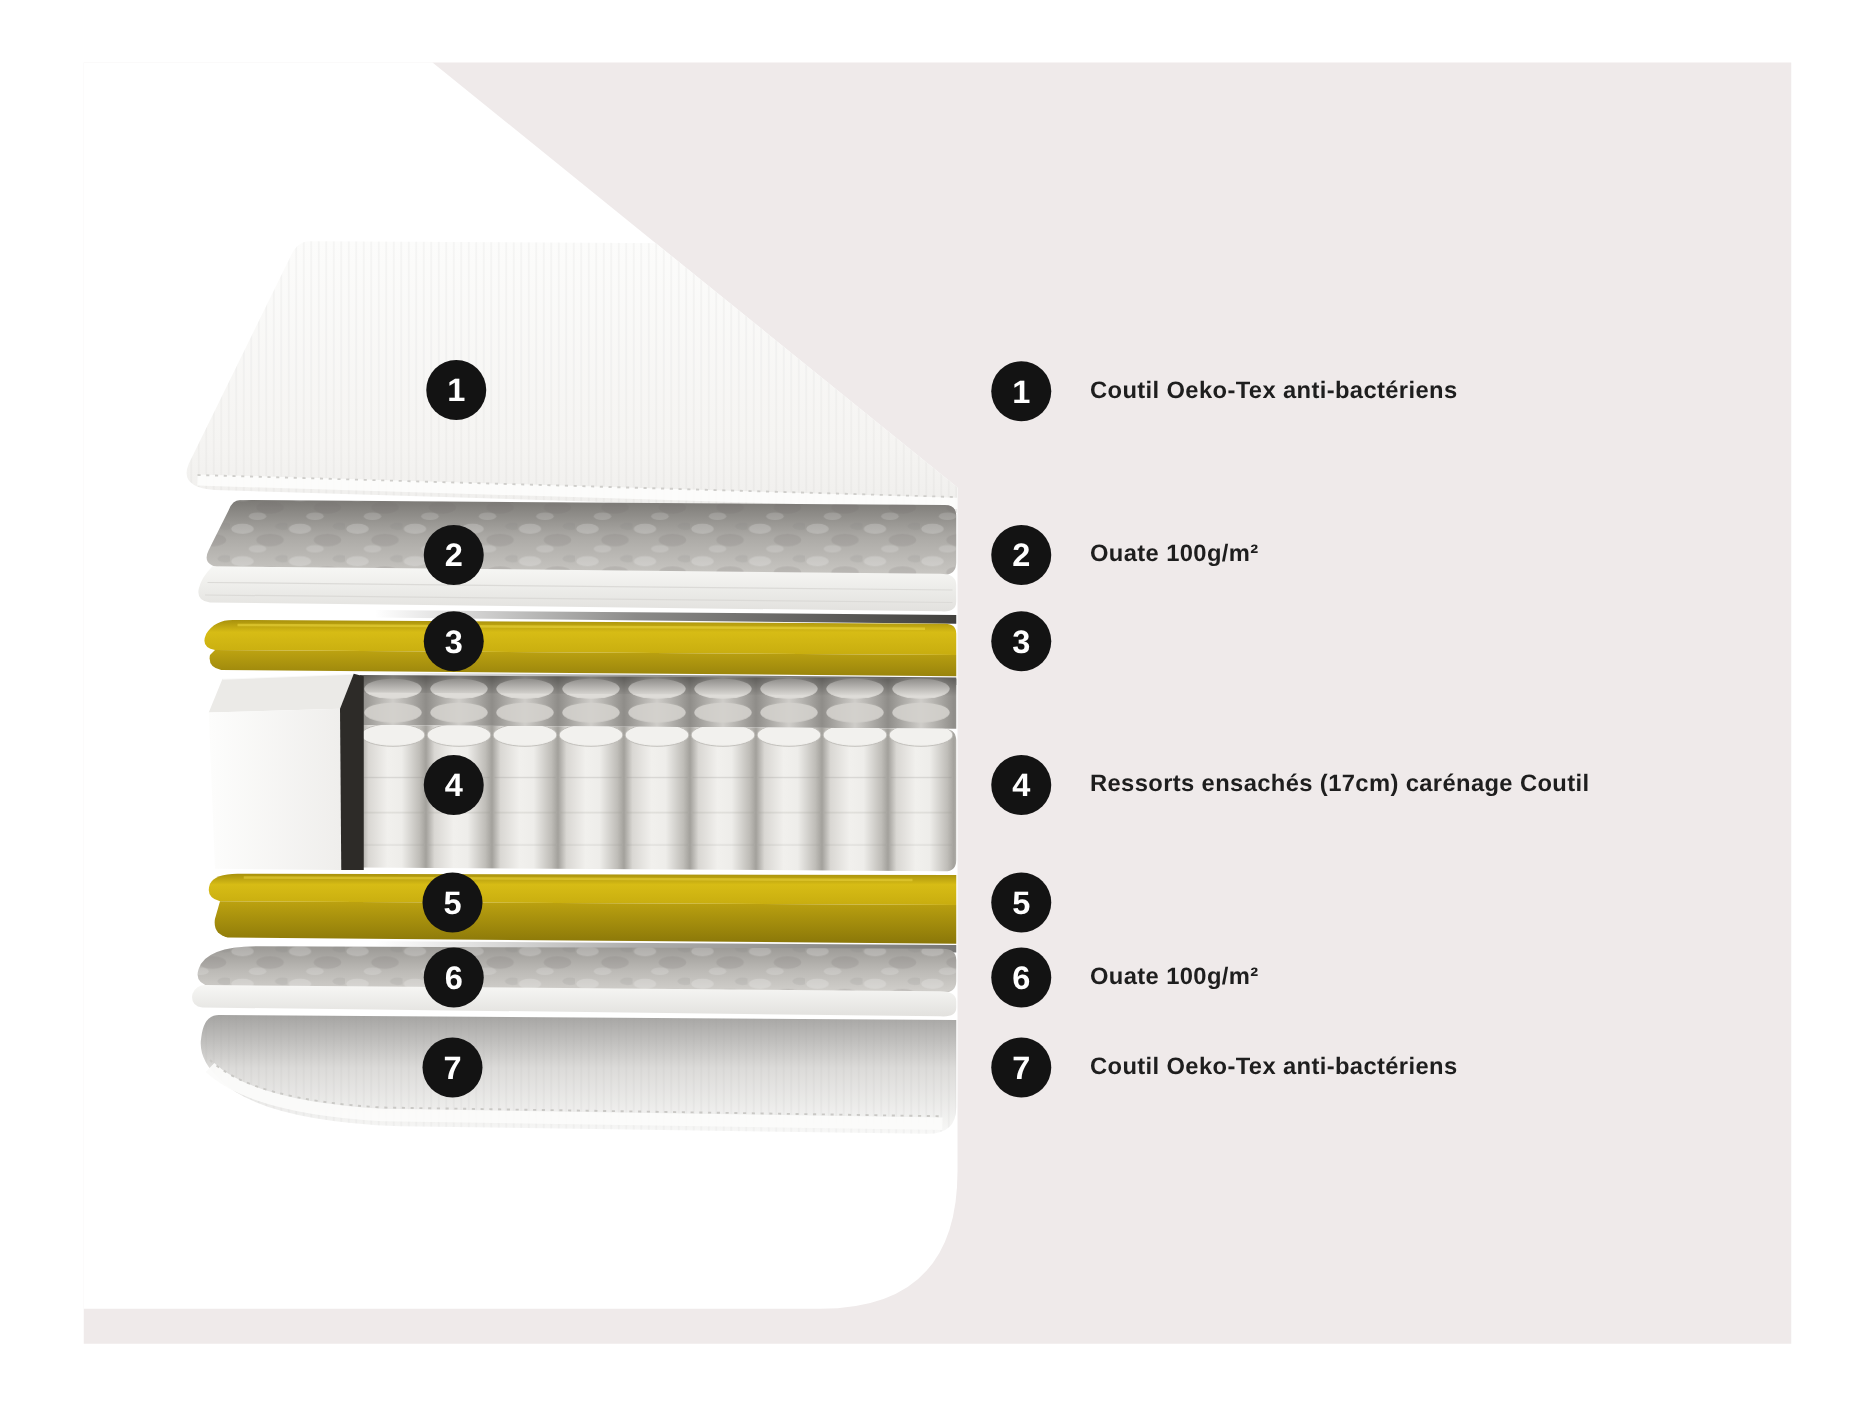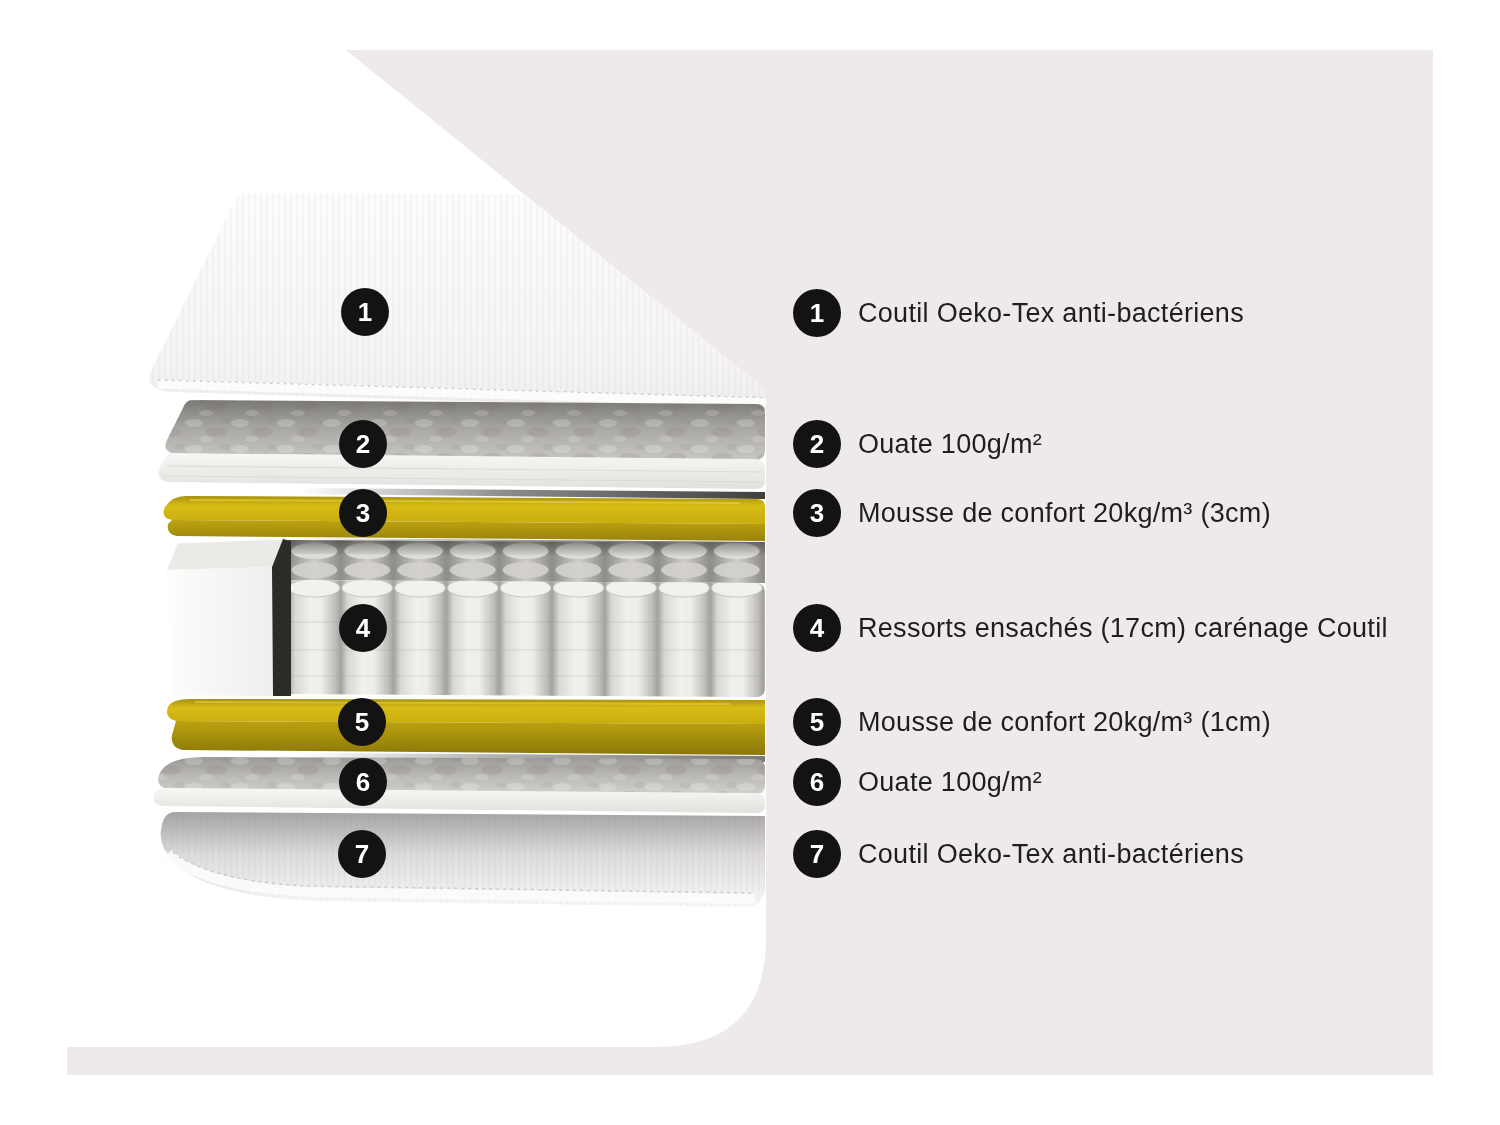--- a/index.html
+++ b/index.html
@@ -33,23 +33,23 @@
     position:static;
     transform:none;
     flex:0 0 auto;
     width:48px;height:48px;
     border-radius:50%;
     background:#131313;color:#ffffff;
     display:flex;align-items:center;justify-content:center;
     font-size:26px;font-weight:700;line-height:1;
   }
   .legend-label{
-    margin-left:17px;
-    font-size:27px;
-    font-weight:400;
+    margin-left:31px;
+    font-size:19px;
+    font-weight:700;
     color:#1e1e1e;
     letter-spacing:.3px;
   }
 </style>
 </head>
 <body>
 
 <div class="stage">
 
   <svg class="art" viewBox="0 0 1500 1125" xmlns="http://www.w3.org/2000/svg">
@@ -229,29 +229,27 @@
     <div class="legend-row" style="top:313px">
       <div class="badge-inline">1</div>
       <div class="legend-label">Coutil Oeko-Tex anti-bactériens</div>
     </div>
     <div class="legend-row" style="top:444px">
       <div class="badge-inline">2</div>
       <div class="legend-label">Ouate 100g/m²</div>
     </div>
     <div class="legend-row" style="top:513px">
       <div class="badge-inline">3</div>
-      <div class="legend-label">Mousse de confort 20kg/m³ (3cm)</div>
     </div>
     <div class="legend-row" style="top:628px">
       <div class="badge-inline">4</div>
       <div class="legend-label">Ressorts ensachés (17cm) carénage Coutil</div>
     </div>
     <div class="legend-row" style="top:722px">
       <div class="badge-inline">5</div>
-      <div class="legend-label">Mousse de confort 20kg/m³ (1cm)</div>
     </div>
     <div class="legend-row" style="top:782px">
       <div class="badge-inline">6</div>
       <div class="legend-label">Ouate 100g/m²</div>
     </div>
     <div class="legend-row" style="top:854px">
       <div class="badge-inline">7</div>
       <div class="legend-label">Coutil Oeko-Tex anti-bactériens</div>
     </div>
   </div>

